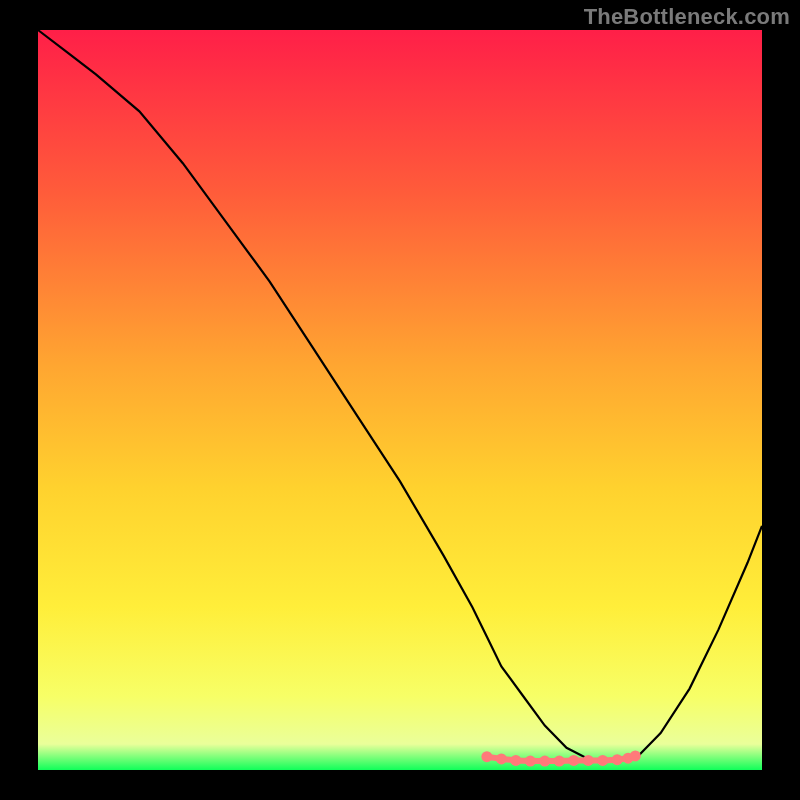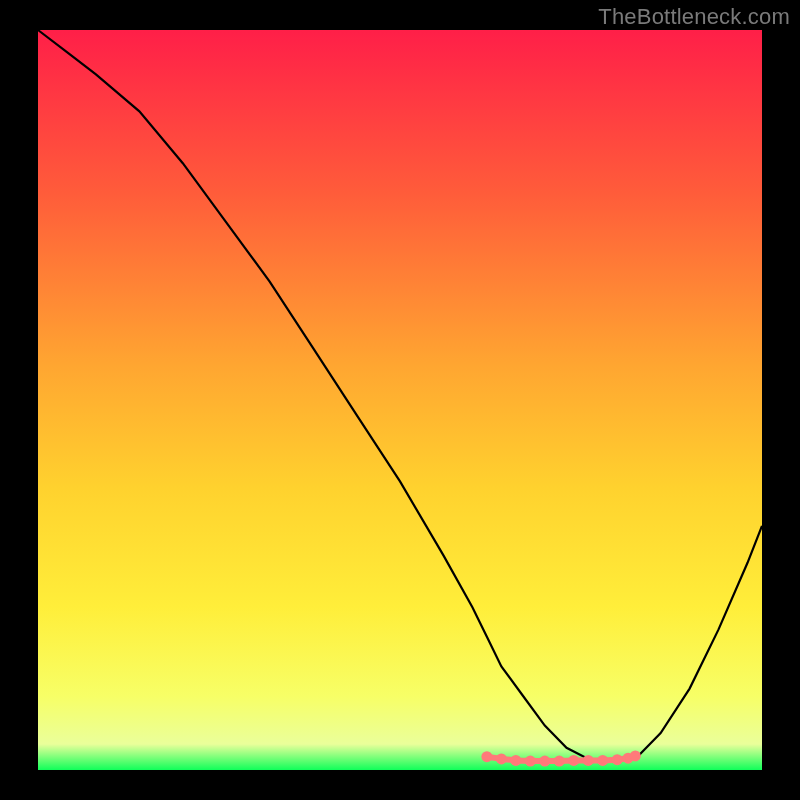--- a/index.html
+++ b/index.html
@@ -15,21 +15,21 @@
     position: relative;
     width: 800px;
     height: 800px;
   }
   #watermark {
     position: absolute;
     top: 4px;
     right: 10px;
     color: #7a7a7a;
     font-size: 22px;
-    font-weight: 400;
+    font-weight: 700;
     letter-spacing: 0.2px;
     z-index: 10;
     user-select: none;
   }
 </style>
 </head>
 <body>
 
 <div id="wrap">
   <div id="watermark">TheBottleneck.com</div>

